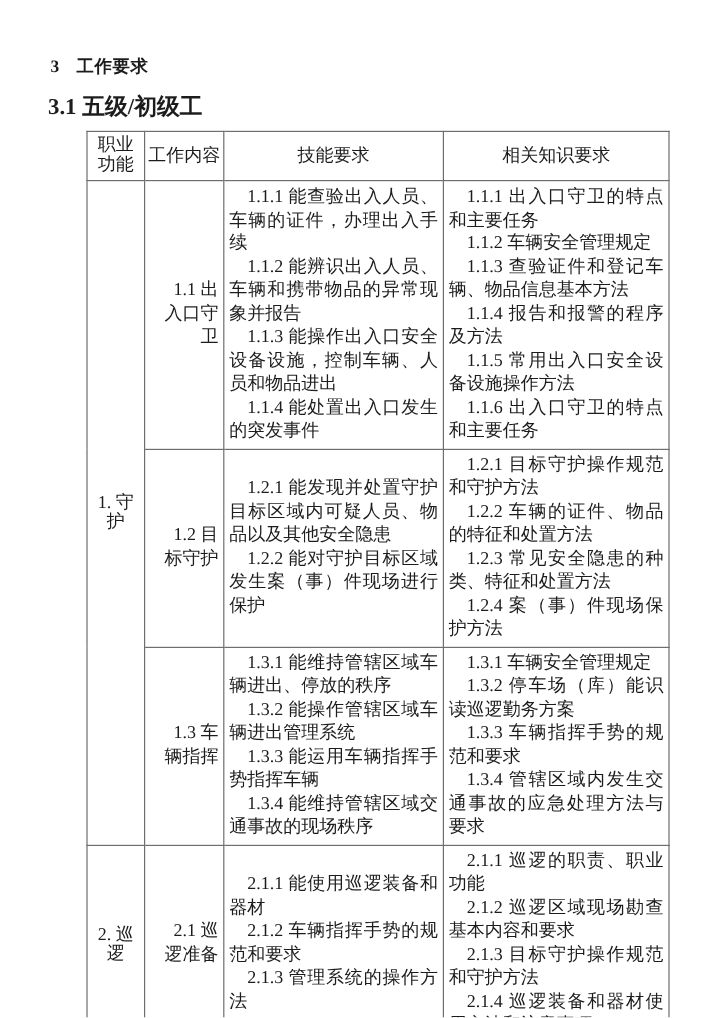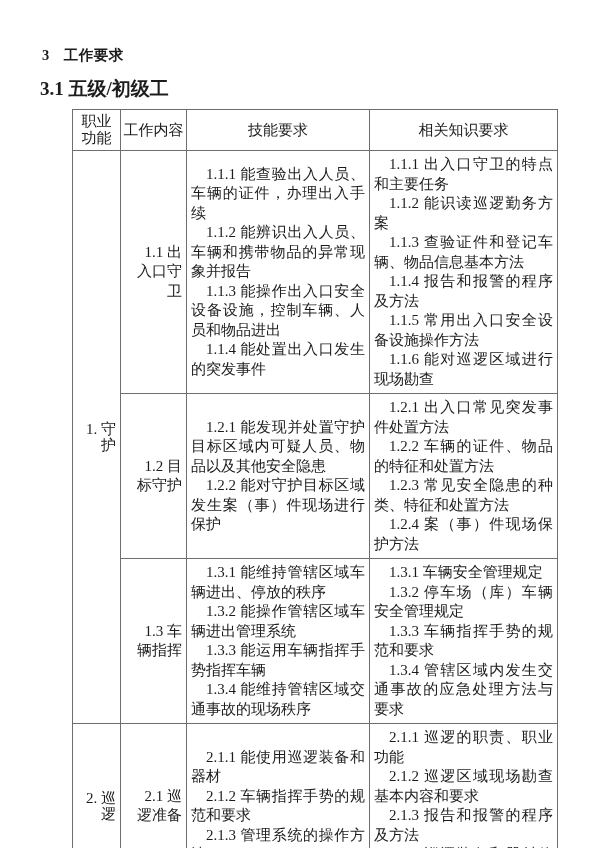--- a/index.html
+++ b/index.html
@@ -50,21 +50,21 @@
     padding: 3px 2px;
     line-height: 17px;
     height: 39px;
   }
   .req-table td { padding: 4px 4px; }
   .col-fn { width: 48px; }
   .col-ct { width: 66px; }
   .col-sk { width: 183px; }
   .col-kn { width: 188px; }
   .function-cell {
-    text-align: right;
+    text-align: center;
     padding: 2px 1px;
     line-height: 16px;
   }
   .item {
     margin: 0;
     text-indent: 1em;
     text-align: justify;
     line-height: 19.5px;
   }
   .content-cell .item { text-align: right; }
@@ -103,72 +103,72 @@
             <p class="item">1.1 出入口守卫</p>
           </td>
           <td class="req-cell">
             <p class="item">1.1.1 能查验出入人员、车辆的证件，办理出入手续</p>
             <p class="item">1.1.2 能辨识出入人员、车辆和携带物品的异常现象并报告</p>
             <p class="item">1.1.3 能操作出入口安全设备设施，控制车辆、人员和物品进出</p>
             <p class="item">1.1.4 能处置出入口发生的突发事件</p>
           </td>
           <td class="req-cell">
             <p class="item">1.1.1 出入口守卫的特点和主要任务</p>
-            <p class="item">1.1.2 能识读巡逻勤务方案</p>
+            <p class="item">1.1.2 车辆安全管理规定</p>
             <p class="item">1.1.3 查验证件和登记车辆、物品信息基本方法</p>
             <p class="item">1.1.4 报告和报警的程序及方法</p>
             <p class="item">1.1.5 常用出入口安全设备设施操作方法</p>
-            <p class="item">1.1.6 能对巡逻区域进行现场勘查</p>
+            <p class="item">1.1.6 出入口守卫的特点和主要任务</p>
           </td>
         </tr>
         <tr>
           <td class="content-cell">
             <p class="item">1.2 目标守护</p>
           </td>
           <td class="req-cell">
             <p class="item">1.2.1 能发现并处置守护目标区域内可疑人员、物品以及其他安全隐患</p>
             <p class="item">1.2.2 能对守护目标区域发生案（事）件现场进行保护</p>
           </td>
           <td class="req-cell">
-            <p class="item">1.2.1 出入口常见突发事件处置方法</p>
+            <p class="item">1.2.1 目标守护操作规范和守护方法</p>
             <p class="item">1.2.2 车辆的证件、物品的特征和处置方法</p>
             <p class="item">1.2.3 常见安全隐患的种类、特征和处置方法</p>
             <p class="item">1.2.4 案（事）件现场保护方法</p>
           </td>
         </tr>
         <tr>
           <td class="content-cell">
             <p class="item">1.3 车辆指挥</p>
           </td>
           <td class="req-cell">
             <p class="item">1.3.1 能维持管辖区域车辆进出、停放的秩序</p>
             <p class="item">1.3.2 能操作管辖区域车辆进出管理系统</p>
             <p class="item">1.3.3 能运用车辆指挥手势指挥车辆</p>
             <p class="item">1.3.4 能维持管辖区域交通事故的现场秩序</p>
           </td>
           <td class="req-cell">
             <p class="item">1.3.1 车辆安全管理规定</p>
-            <p class="item">1.3.2 停车场（库）车辆安全管理规定</p>
+            <p class="item">1.3.2 停车场（库）能识读巡逻勤务方案</p>
             <p class="item">1.3.3 车辆指挥手势的规范和要求</p>
             <p class="item">1.3.4 管辖区域内发生交通事故的应急处理方法与要求</p>
           </td>
         </tr>
         <tr>
           <td class="function-cell" rowspan="1">2. 巡逻</td>
           <td class="content-cell">
             <p class="item">2.1 巡逻准备</p>
           </td>
           <td class="req-cell">
             <p class="item">2.1.1 能使用巡逻装备和器材</p>
             <p class="item">2.1.2 车辆指挥手势的规范和要求</p>
             <p class="item">2.1.3 管理系统的操作方法</p>
           </td>
           <td class="req-cell">
             <p class="item">2.1.1 巡逻的职责、职业功能</p>
             <p class="item">2.1.2 巡逻区域现场勘查基本内容和要求</p>
-            <p class="item">2.1.3 报告和报警的程序及方法</p>
+            <p class="item">2.1.3 目标守护操作规范和守护方法</p>
             <p class="item">2.1.4 巡逻装备和器材使用方法和注意事项</p>
           </td>
         </tr>
       </tbody>
   </table>
 
 </div>
 
 </body></html>

